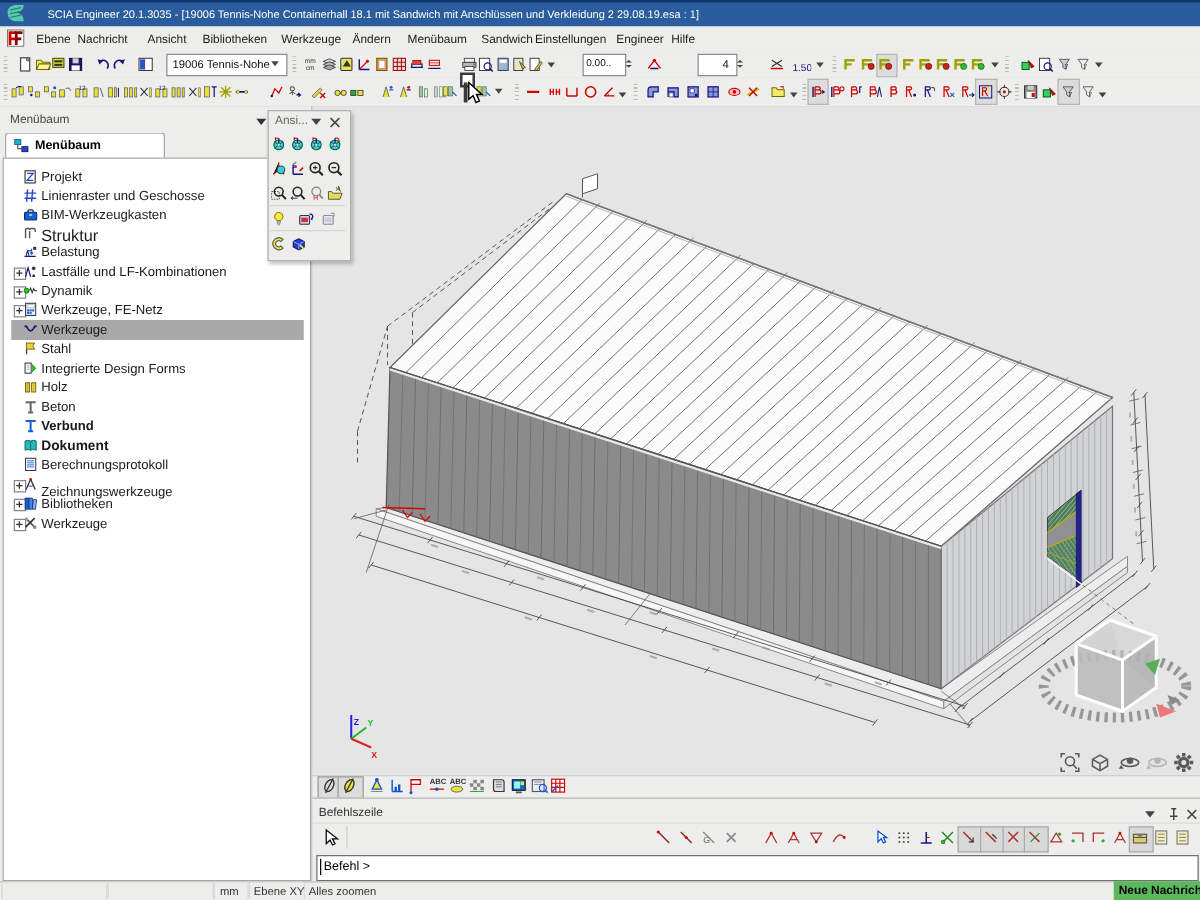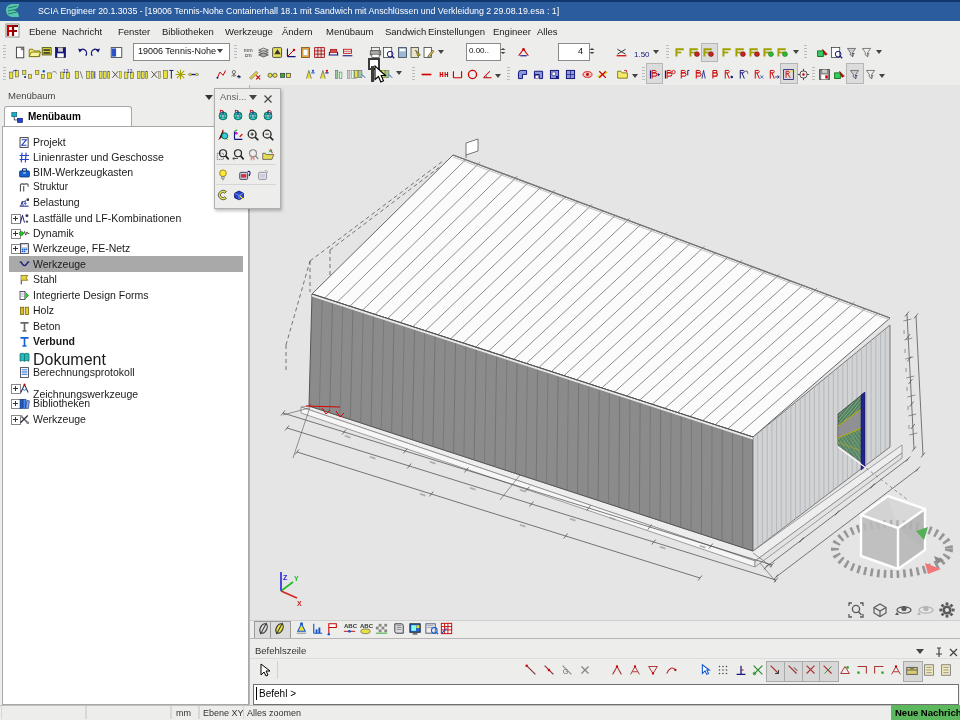--- a/index.html
+++ b/index.html
@@ -14,29 +14,29 @@
     </svg></div>
 <div style="position:absolute;left:38px;top:6px;font-size:8.8px;color:#fff;font-weight:normal;white-space:nowrap;">SCIA Engineer 20.1.3035 - [19006 Tennis-Nohe Containerhall 18.1 mit Sandwich mit Anschlüssen und Verkleidung 2 29.08.19.esa : 1]</div>
 <div class="" style="left:0px;top:21px;width:960px;height:20px;background:#ededeb;border-bottom:1px solid #e0e0de;"></div>
 <div style="left:5px;top:23px;width:16px;height:16px;"><svg width="16" height="16" viewBox="0 0 16 16">
       <rect x="1" y="1" width="13" height="13" fill="#fff" stroke="#777" stroke-width="0.8"></rect>
       <path d="M3 13 V3 H8 M3 8 H7" stroke="#c00" stroke-width="2.2" fill="none"></path>
       <path d="M8 13 V3 H13 M8 8 H12" stroke="#8b0000" stroke-width="2.2" fill="none"></path>
     </svg></div>
 <div style="position:absolute;left:29px;top:26px;font-size:9.5px;color:#1a1a1a;font-weight:normal;white-space:nowrap;">Ebene</div>
 <div style="position:absolute;left:62px;top:26px;font-size:9.5px;color:#1a1a1a;font-weight:normal;white-space:nowrap;">Nachricht</div>
-<div style="position:absolute;left:118px;top:26px;font-size:9.5px;color:#1a1a1a;font-weight:normal;white-space:nowrap;">Fenster</div>
+<div style="position:absolute;left:118px;top:26px;font-size:9.5px;color:#1a1a1a;font-weight:normal;white-space:nowrap;">Ansicht</div>
 <div style="position:absolute;left:162px;top:26px;font-size:9.5px;color:#1a1a1a;font-weight:normal;white-space:nowrap;">Bibliotheken</div>
 <div style="position:absolute;left:225px;top:26px;font-size:9.5px;color:#1a1a1a;font-weight:normal;white-space:nowrap;">Werkzeuge</div>
 <div style="position:absolute;left:282px;top:26px;font-size:9.5px;color:#1a1a1a;font-weight:normal;white-space:nowrap;">Ändern</div>
 <div style="position:absolute;left:326px;top:26px;font-size:9.5px;color:#1a1a1a;font-weight:normal;white-space:nowrap;">Menübaum</div>
 <div style="position:absolute;left:385px;top:26px;font-size:9.5px;color:#1a1a1a;font-weight:normal;white-space:nowrap;">Sandwich</div>
 <div style="position:absolute;left:428px;top:26px;font-size:9.5px;color:#1a1a1a;font-weight:normal;white-space:nowrap;">Einstellungen</div>
 <div style="position:absolute;left:493px;top:26px;font-size:9.5px;color:#1a1a1a;font-weight:normal;white-space:nowrap;">Engineer</div>
-<div style="position:absolute;left:537px;top:26px;font-size:9.5px;color:#1a1a1a;font-weight:normal;white-space:nowrap;">Alles</div>
+<div style="position:absolute;left:537px;top:26px;font-size:9.5px;color:#1a1a1a;font-weight:normal;white-space:nowrap;">Hilfe</div>
 <div class="" style="left:0px;top:41px;width:960px;height:21px;background:#ededeb;border-bottom:1px solid #dededc;"></div>
 <div class="dots" style="left:3px;top:45px;height:13px;"></div>
 <div style="position:absolute;left:14px;top:45px;width:13px;height:13px;"><svg width="13" height="13" viewBox="0 0 16 16">
       <rect x="3" y="1.5" width="9" height="13" fill="#fff" stroke="#444" stroke-width="1.2"></rect>
       <path d="M9 1.5 L12 4.5 L9 4.5 Z" fill="#bbb" stroke="#444" stroke-width="0.8"></path>
     </svg></div>
 <div style="position:absolute;left:28px;top:45px;width:13px;height:13px;"><svg width="13" height="13" viewBox="0 0 16 16">
       <path d="M1.5 4 L6 4 L7.5 6 L14.5 6 L14.5 13 L1.5 13 Z" fill="#f7e96a" stroke="#6b6b00" stroke-width="1"></path>
       <path d="M1.5 13 L4 7.5 L15.5 7.5 L13 13 Z" fill="#fdf39a" stroke="#6b6b00" stroke-width="1"></path>
     </svg></div>
@@ -495,21 +495,21 @@
 <div style="position:absolute;left:33px;top:151px;font-size:10.5px;color:#1a1a1a;font-weight:normal;white-space:nowrap;">Linienraster und Geschosse</div>
 <div style="position:absolute;left:18px;top:165px;width:13px;height:13px;"><svg width="13" height="13" viewBox="0 0 16 16">
       <rect x="2" y="6" width="12" height="7.5" rx="1" fill="#1560d4" stroke="#0a2a66"></rect>
       <path d="M5.5 6 V4.5 Q5.5 3.5 6.5 3.5 H9.5 Q10.5 3.5 10.5 4.5 V6" fill="none" stroke="#0a2a66" stroke-width="1.3"></path>
       <rect x="6.5" y="7.5" width="3" height="2" fill="#9cc"></rect>
     </svg></div>
 <div style="position:absolute;left:33px;top:166px;font-size:10.5px;color:#1a1a1a;font-weight:normal;white-space:nowrap;">BIM-Werkzeugkasten</div>
 <div style="position:absolute;left:18px;top:180px;width:13px;height:13px;"><svg width="13" height="13" viewBox="0 0 16 16">
       <path d="M3 13 V5 Q3 3.5 5 3.5 L7 3.5 M7 13 V6 M7 5 Q7 3.5 9 3.5 L11 3.5 Q12.5 3.5 12.5 5 V7" stroke="#555" stroke-width="1.4" fill="none"></path>
     </svg></div>
-<div style="position:absolute;left:33px;top:181px;font-size:10px;color:#1a1a1a;font-weight:normal;white-space:nowrap;">Struktur</div>
+<div style="position:absolute;left:33px;top:181px;font-size:13px;color:#1a1a1a;font-weight:normal;white-space:nowrap;">Struktur</div>
 <div style="position:absolute;left:18px;top:195px;width:13px;height:13px;"><svg width="13" height="13" viewBox="0 0 16 16">
       <path d="M2 12.5 H13" stroke="#15157a" stroke-width="1.2"></path>
       <path d="M3.5 12 L5 7 L6.5 12 M5 7 L9 7" stroke="#15157a" stroke-width="1" fill="none"></path>
       <path d="M9 5 V10 M7.5 8.5 L9 10.5 L10.5 8.5" stroke="#1560d4" stroke-width="1.1" fill="none"></path>
       <rect x="10.5" y="3" width="3" height="3" fill="#334"></rect>
     </svg></div>
 <div style="position:absolute;left:33px;top:196px;font-size:10.5px;color:#1a1a1a;font-weight:normal;white-space:nowrap;">Belastung</div>
 <div style="left:11px;top:214px;width:8px;height:8px;background:#fff;border:1px solid #888;"></div>
 <div style="left:12.5px;top:217.5px;width:5px;height:1px;background:#333;"></div>
 <div style="left:14.5px;top:215.5px;width:1px;height:5px;background:#333;"></div>
@@ -569,21 +569,21 @@
     </svg></div>
 <div style="position:absolute;left:33px;top:320px;font-size:10.5px;color:#1a1a1a;font-weight:normal;white-space:nowrap;">Beton</div>
 <div style="position:absolute;left:18px;top:334px;width:13px;height:13px;"><svg width="13" height="13" viewBox="0 0 16 16">
       <path d="M3 3.5 H13 M8 3.5 V13.5 M5.5 13.5 H10.5" stroke="#1560d4" stroke-width="2"></path>
     </svg></div>
 <div style="position:absolute;left:33px;top:335px;font-size:10.5px;color:#1a1a1a;font-weight:bold;white-space:nowrap;">Verbund</div>
 <div style="position:absolute;left:18px;top:350px;width:13px;height:13px;"><svg width="13" height="13" viewBox="0 0 16 16">
       <path d="M2.5 3.5 Q5.5 2 8 3.5 Q10.5 2 13.5 3.5 V12.5 Q10.5 11 8 12.5 Q5.5 11 2.5 12.5 Z" fill="#2ab8b8" stroke="#066" stroke-width="0.9"></path>
       <path d="M8 3.5 V12.5" stroke="#066" stroke-width="0.8"></path>
     </svg></div>
-<div style="position:absolute;left:33px;top:351px;font-size:16px;color:#1a1a1a;font-weight:normal;white-space:nowrap;">Dokument</div>
+<div style="position:absolute;left:33px;top:351px;font-size:11px;color:#1a1a1a;font-weight:bold;white-space:nowrap;">Dokument</div>
 <div style="position:absolute;left:18px;top:365px;width:13px;height:13px;"><svg width="13" height="13" viewBox="0 0 16 16">
       <rect x="3" y="2" width="10" height="12" fill="#fff" stroke="#334"></rect>
       <path d="M4.5 4.5 H11.5 M4.5 6.5 H11.5 M4.5 8.5 H11.5 M4.5 10.5 H11.5" stroke="#1560d4" stroke-width="0.9"></path>
     </svg></div>
 <div style="position:absolute;left:33px;top:366px;font-size:10.5px;color:#1a1a1a;font-weight:normal;white-space:nowrap;">Berechnungsprotokoll</div>
 <div style="left:11px;top:384px;width:8px;height:8px;background:#fff;border:1px solid #888;"></div>
 <div style="left:12.5px;top:387.5px;width:5px;height:1px;background:#333;"></div>
 <div style="left:14.5px;top:385.5px;width:1px;height:5px;background:#333;"></div>
 <div style="position:absolute;left:18px;top:381px;width:13px;height:13px;"><svg width="13" height="13" viewBox="0 0 16 16">
       <path d="M8 3 L3.5 13 M8 3 L12.5 13" stroke="#334" stroke-width="1.3"></path>

